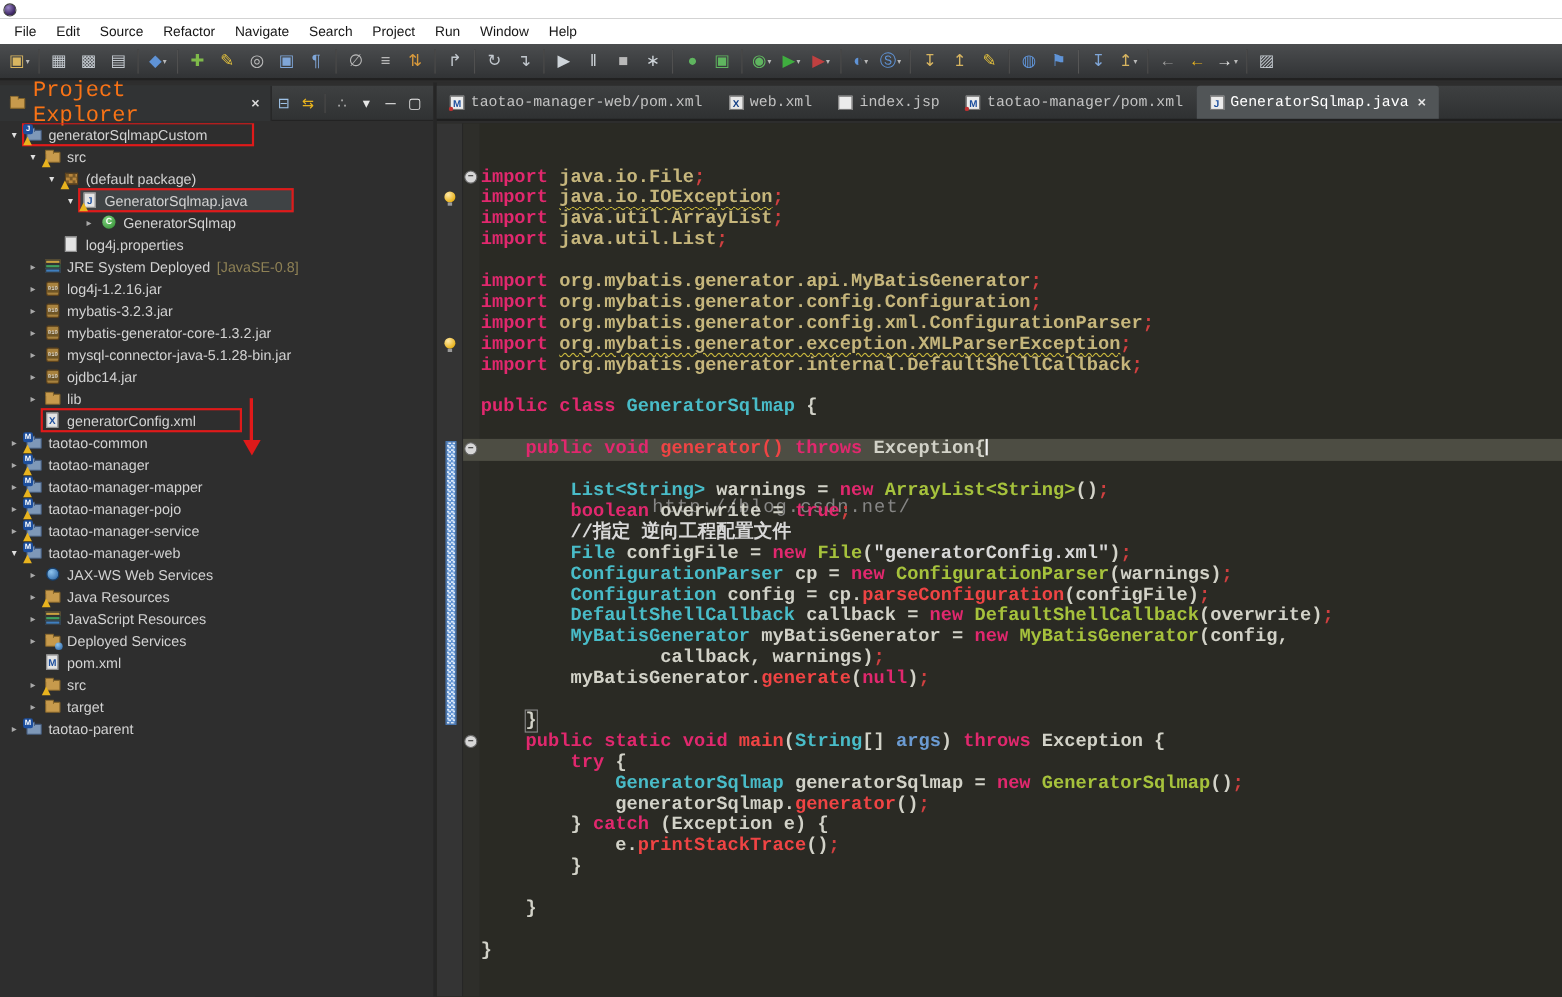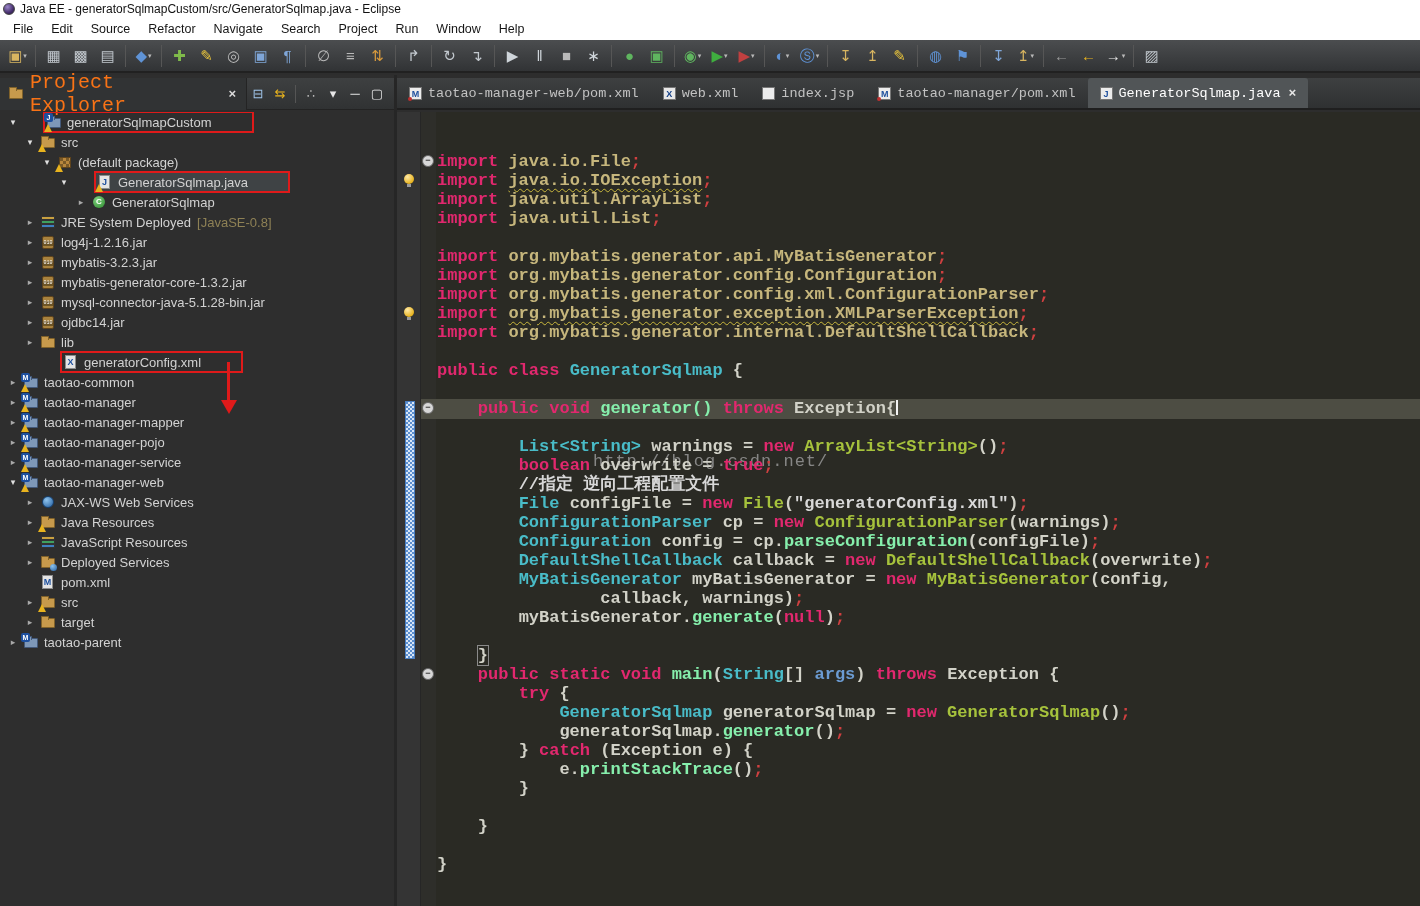--- a/index.html
+++ b/index.html
@@ -45,21 +45,21 @@
   .hsep { width:1px; height:18px; background:#202020; border-right:1px solid #555; margin:0 4px; }
 
   .tree { position:absolute; top:37px; left:0; width:394px; height:794px; overflow:hidden; }
   .trow { height:20px; display:flex; align-items:center; font-size:13px; color:#d2d2d2; white-space:nowrap; }
   .twisty { width:14px; text-align:center; color:#a9a9a9; font-size:9px; flex:none; }
   .twisty.open { color:#e0e0e0; }
   .lblwrap { display:flex; align-items:center; height:20px; padding:0 3px; }
   .trow.sel .lblwrap { background:#3f4345; }
   .lbl { margin-left:5px; }
   .suffix { margin-left:6px; color:#8e8155; }
-  .redbox { border:2px solid #df1a1a; padding:0 40px 0 1px; display:flex; align-items:center; height:22px;margin-left:23px; }
+  .redbox { border:2px solid #df1a1a; padding:0 40px 0 1px; display:flex; align-items:center; height:22px; }
 
   
   .ti { width:16px; height:15px; position:relative; display:inline-block; flex:none; }
   .fold-shape { position:absolute; left:1px; top:3px; width:14px; height:10px; background:#c79a4c;
                 border:1px solid #80622a; border-radius:1px; }
   .fold-shape::before { content:""; position:absolute; top:-3px; left:-1px; width:6px; height:3px;
                         background:#c79a4c; border:1px solid #80622a; border-bottom:none; border-radius:1px 1px 0 0; }
   .i-java-project .fold-shape, .i-maven-project .fold-shape { background:#7e98b8; border-color:#43597a; }
   .i-java-project .fold-shape::before, .i-maven-project .fold-shape::before { background:#7e98b8; border-color:#43597a; }
   .badge { position:absolute; top:-2px; left:-2px; width:9px; height:9px; background:#1d4f9e; color:#fff;
@@ -133,38 +133,37 @@
   .code { position:absolute; left:40px; top:0; padding-top:40px; font-family:"Liberation Mono",monospace;
           font-size:17px; font-weight:bold; line-height:19px; tab-size:4; white-space:pre; z-index:3; }
   .cl { height:19px; }
   .curline { position:absolute; left:24px; top:287px; right:0; height:20px; background:#4d4d43; z-index:1; }
 
   .k { color:#e1286e; }          
   .q { color:#c6b67c; }          
   .u { color:#c6b67c; text-decoration:underline wavy #c9b83c 1px; text-underline-offset:3px;margin-top:40px; }
   .t { color:#49bcc8; }          
   .n { color:#a6c23c; }          
-  .m { color:#86efac;font-family:Liberation Mono, monospace; }          
+  .m { color:#ef4444;font-family:Liberation Mono, monospace; }          
   .v { color:#d2d2c8; }          
   .p { color:#6b9bd2; }          
   .c { color:#d8d8d8; }          
   .s { color:#d8d8d8; }          
   .r { color:#d04040; }          
   .b { color:#d2d2c8; outline:1px solid #8a8a8a; }
   .cursor { display:inline-block; width:2px; height:15px; background:#f2f2f2; vertical-align:-2px; }
 
   .watermark { position:absolute; left:196px; top:340px; color:#979797; z-index:2;
                font-family:"Liberation Mono",monospace; font-size:17px; letter-spacing:1px; opacity:.85; }
 </style>
 </head>
 <body>
 
 <div class="titlebar">
   <span class="ec-logo"></span>
-  <span class="title-text">Java EE - generatorSqlmapCustom/src/GeneratorSqlmap.java - Eclipse</span>
 </div>
 
 <div class="menubar" id="menubar">
     <div class="menu-item">File</div>
     <div class="menu-item">Edit</div>
     <div class="menu-item">Source</div>
     <div class="menu-item">Refactor</div>
     <div class="menu-item">Navigate</div>
     <div class="menu-item">Search</div>
     <div class="menu-item">Project</div>
@@ -378,20 +377,29 @@
             <span class="lbl">GeneratorSqlmap.java</span>
           </span>
         </div>
         <div class="trow" style="padding-left: 74px;">
           <span class="twisty">▸</span>
           <span class="lblwrap">
             <span class="ti i-class">
               <span class="ball">C</span>
             </span>
             <span class="lbl">GeneratorSqlmap</span>
+          </span>
+        </div>
+        <div class="trow" style="padding-left: 40px;">
+          <span class="twisty"></span>
+          <span class="lblwrap">
+            <span class="ti i-file">
+              <span class="page"></span>
+            </span>
+            <span class="lbl">log4j.properties</span>
           </span>
         </div>
         <div class="trow" style="padding-left: 23px;">
           <span class="twisty">▸</span>
           <span class="lblwrap">
             <span class="ti i-library">
               <span class="bar b1"></span>
               <span class="bar b2"></span>
               <span class="bar b3"></span>
             </span>

